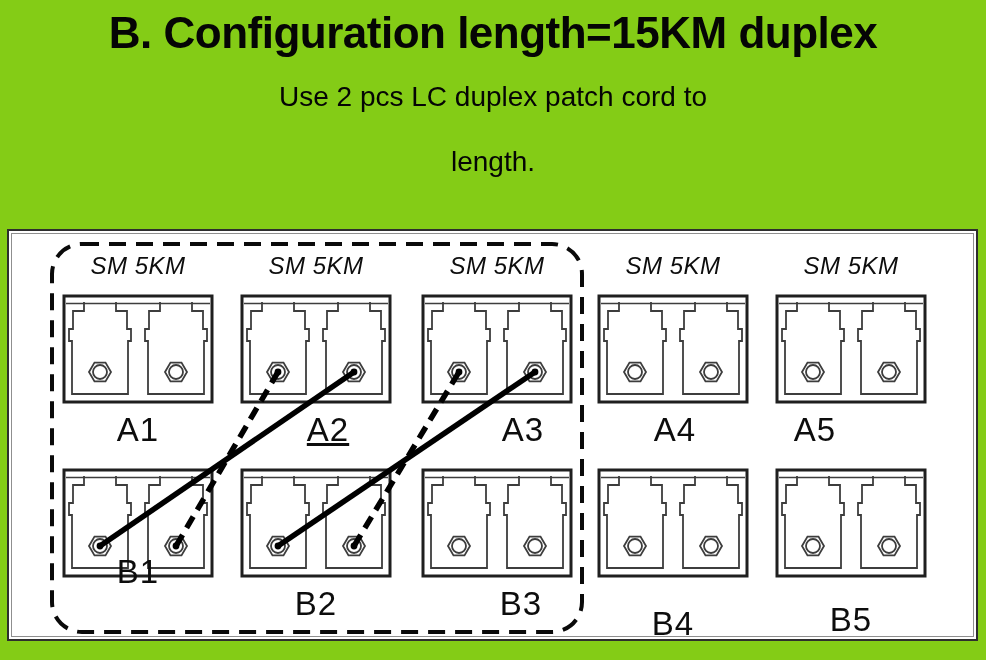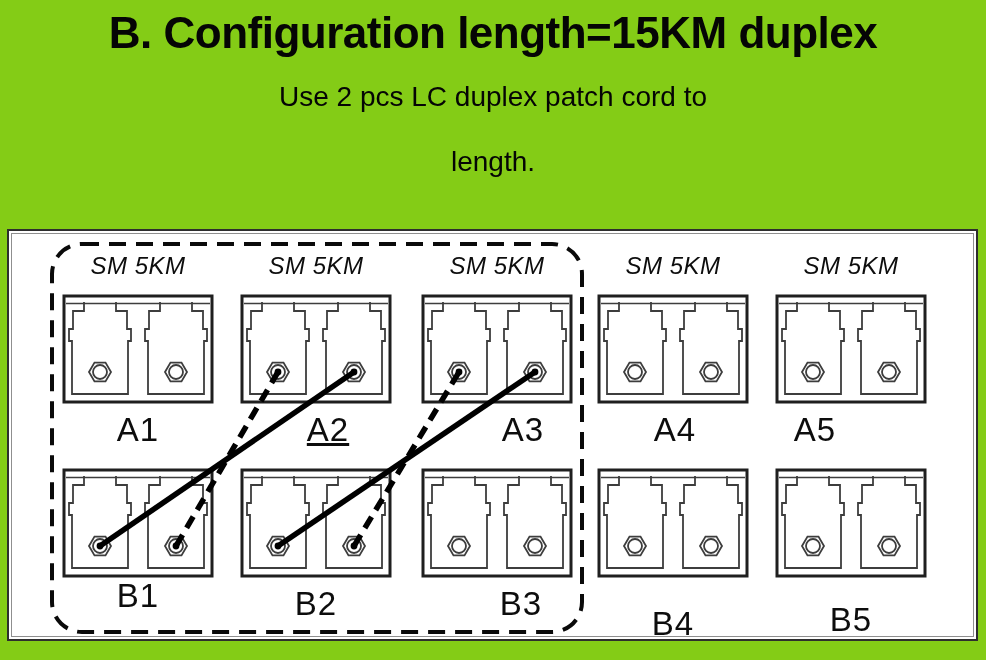--- a/index.html
+++ b/index.html
@@ -143,21 +143,21 @@
       <div class="lbl sm" style="left: 138px; top: 250px;">SM 5KM</div>
       <div class="lbl pid" style="left: 138px; top: 408px;">A1</div>
       <div class="lbl sm" style="left: 316px; top: 250px;">SM 5KM</div>
       <div class="lbl pid" style="left: 328px; top: 408px; text-decoration: underline;">A2</div>
       <div class="lbl sm" style="left: 497px; top: 250px;">SM 5KM</div>
       <div class="lbl pid" style="left: 523px; top: 408px;">A3</div>
       <div class="lbl sm" style="left: 673px; top: 250px;">SM 5KM</div>
       <div class="lbl pid" style="left: 675px; top: 408px;">A4</div>
       <div class="lbl sm" style="left: 851px; top: 250px;">SM 5KM</div>
       <div class="lbl pid" style="left: 815px; top: 408px;">A5</div>
-      <div class="lbl pid" style="left: 138px; top: 574px;">B1</div>
+      <div class="lbl pid" style="left: 138px; top: 550px;">B1</div>
       <div class="lbl pid" style="left: 316px; top: 582px;">B2</div>
       <div class="lbl pid" style="left: 497px; top: 582px; margin-left: 24px;">B3</div>
       <div class="lbl pid" style="left: 673px; top: 582px; margin-top: 20px;">B4</div>
       <div class="lbl pid" style="left: 851px; top: 582px; margin-top: 16px;">B5</div>
     </div>
 
   <svg id="overlay" width="986" height="660" viewBox="0 0 986 660">
       <rect x="52" y="244" width="530" height="388" rx="30" fill="none" stroke="#0a0a0a" stroke-width="4" stroke-dasharray="17 10"></rect>
       <line x1="100" y1="546" x2="354" y2="372" stroke="#000000" stroke-width="5.5"></line>
       <circle cx="100" cy="546" r="3.4" fill="#000000"></circle>

